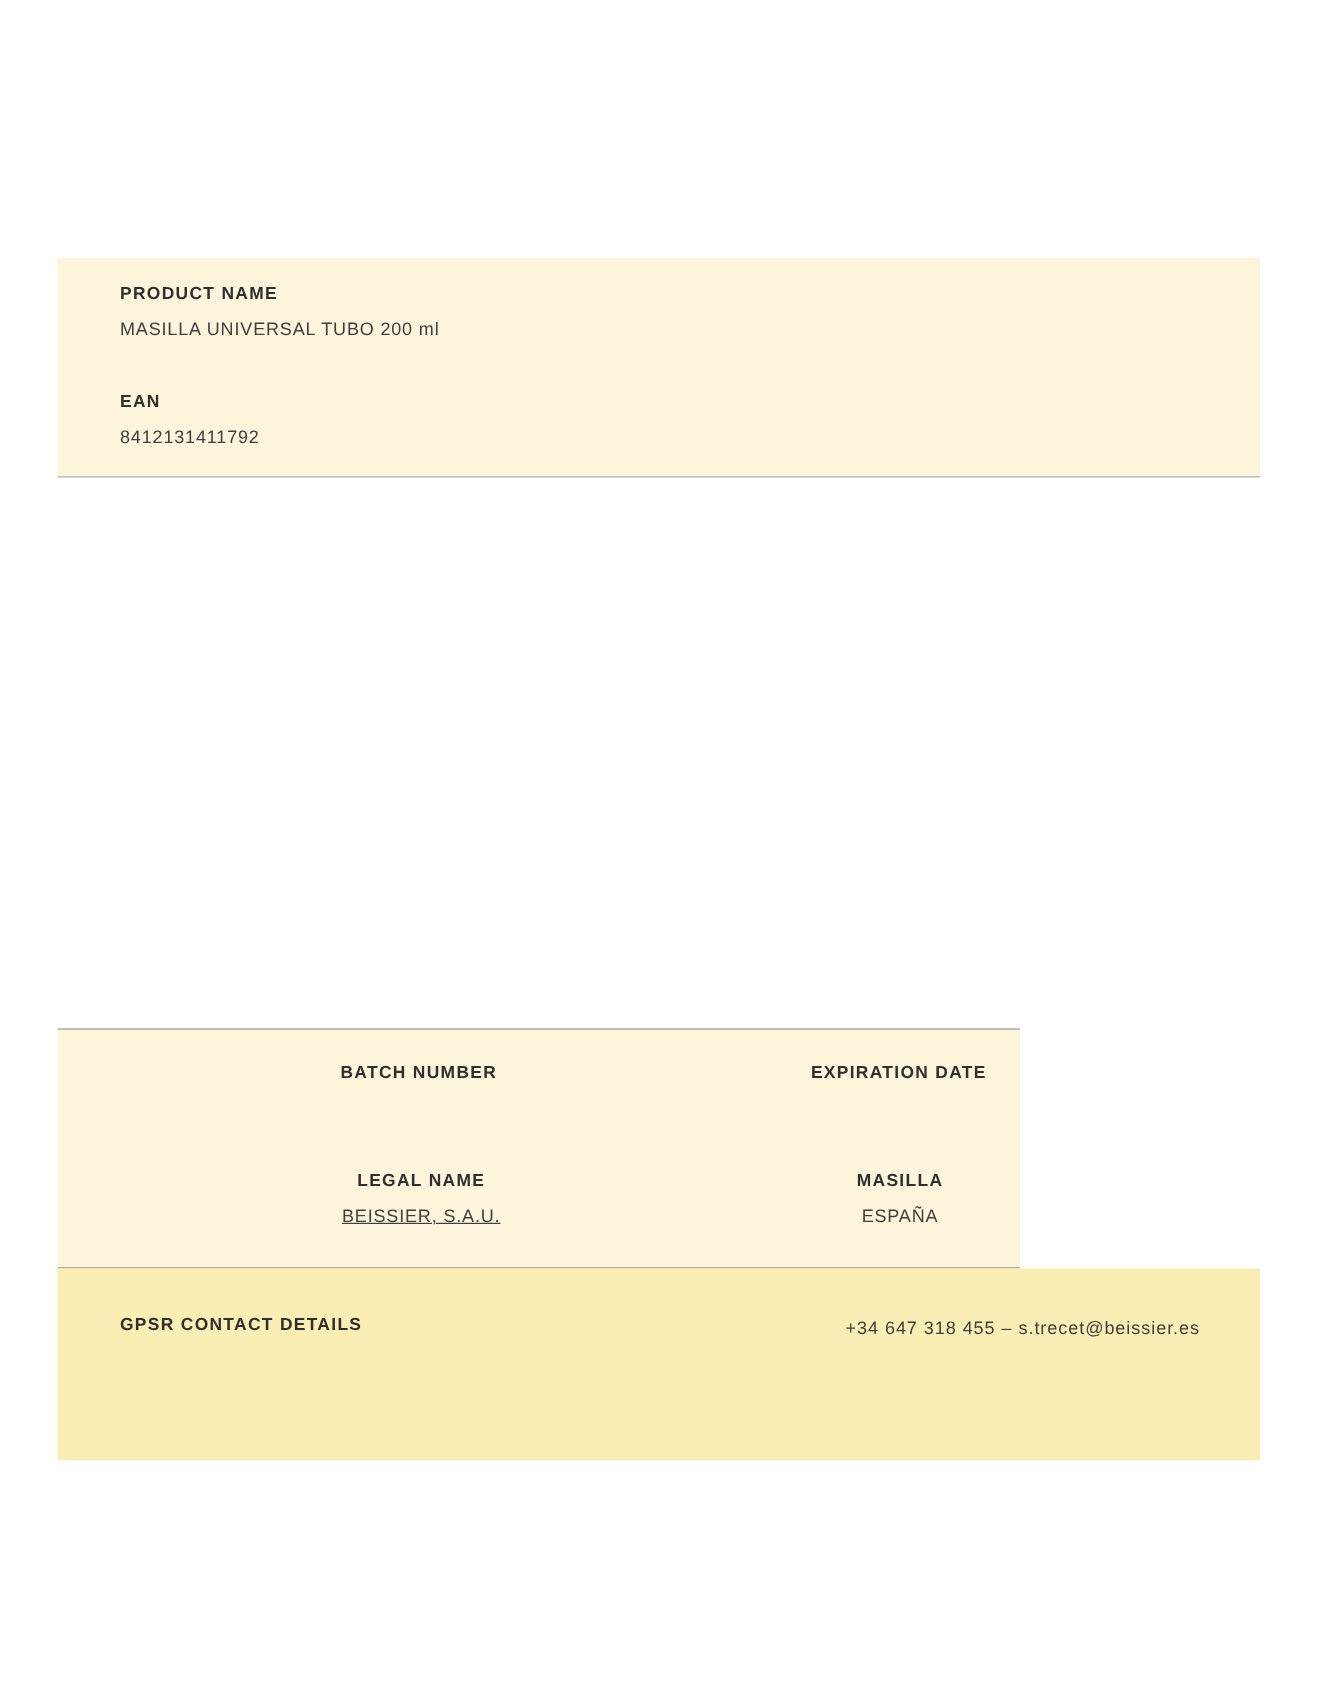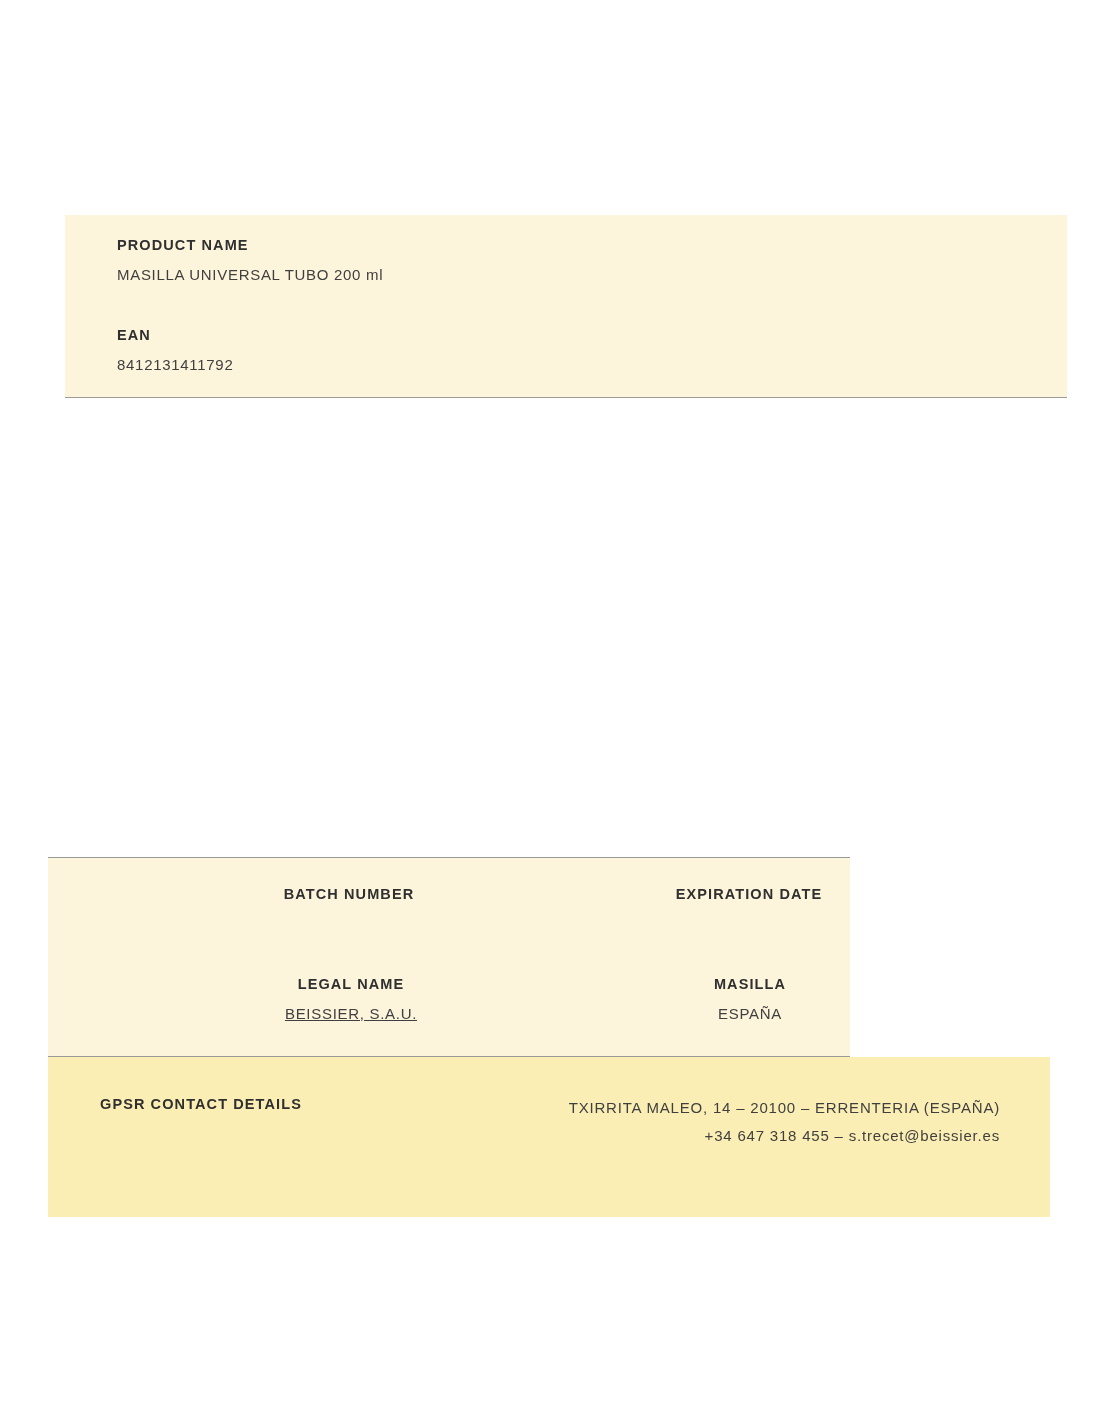--- a/index.html
+++ b/index.html
@@ -20,21 +20,21 @@
     position: absolute;
     left: 0;
     top: 0;
     width: 1100px;
     height: 1422px;
   }
 
   
   .product-block {
     position: absolute;
-    left: 65px;
+    left: 48px;
     top: 215px;
     width: 1002px;
     height: 183px;
     background: #fdf4dc;
     border-bottom: 1px solid #9a9a9a;
     box-sizing: border-box;
   }
 
   .field-label {
     font-size: 14.5px;
@@ -163,18 +163,17 @@
     <div class="field-label cell legal-name-label">LEGAL NAME</div>
     <div class="field-value cell legal-name-value">BEISSIER, S.A.U.</div>
 
     <div class="field-label cell origin-label">MASILLA</div>
     <div class="field-value cell origin-value">ESPAÑA</div>
   </section>
 
   <section class="gpsr-block">
     <div class="field-label gpsr-label">GPSR CONTACT DETAILS</div>
     <div class="gpsr-lines">
-      <div class="gpsr-line">TXIRRITA MALEO, 14 – 20100 – ERRENTERIA (ESPAÑA)</div>
       <div class="gpsr-line">+34 647 318 455 – s.trecet@beissier.es</div>
     </div>
   </section>
 
 </div>
 
 </body></html>

